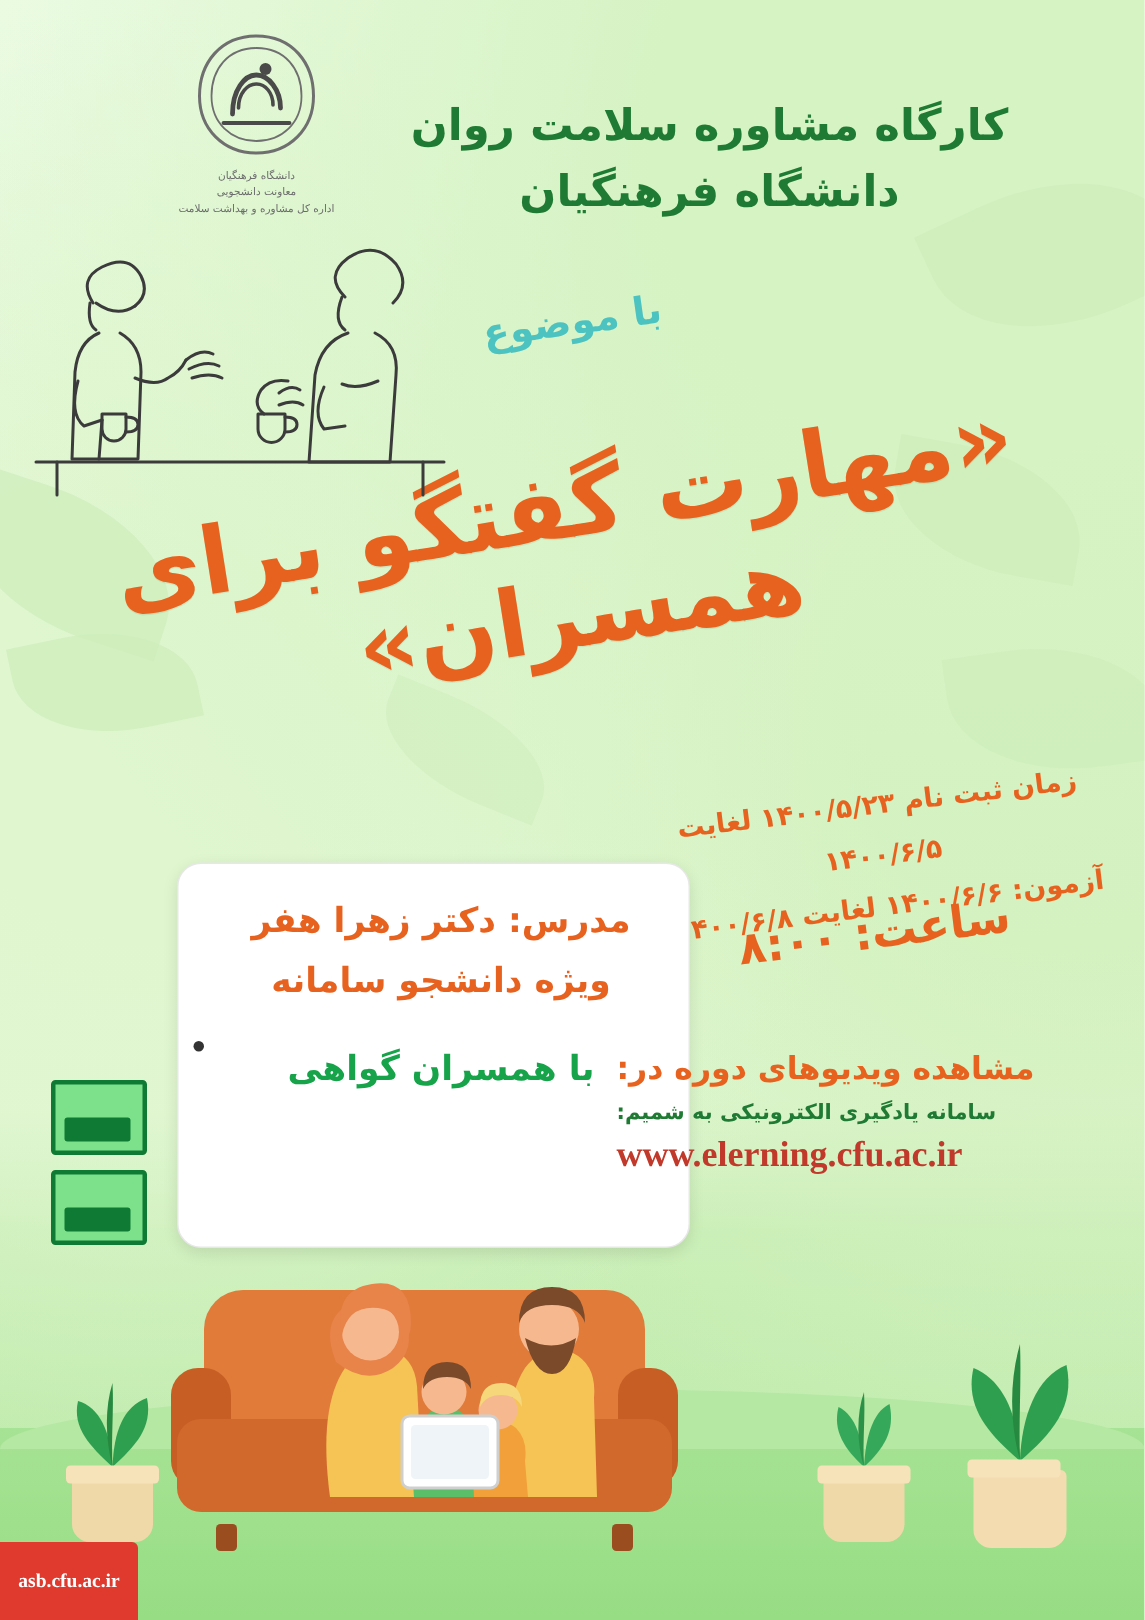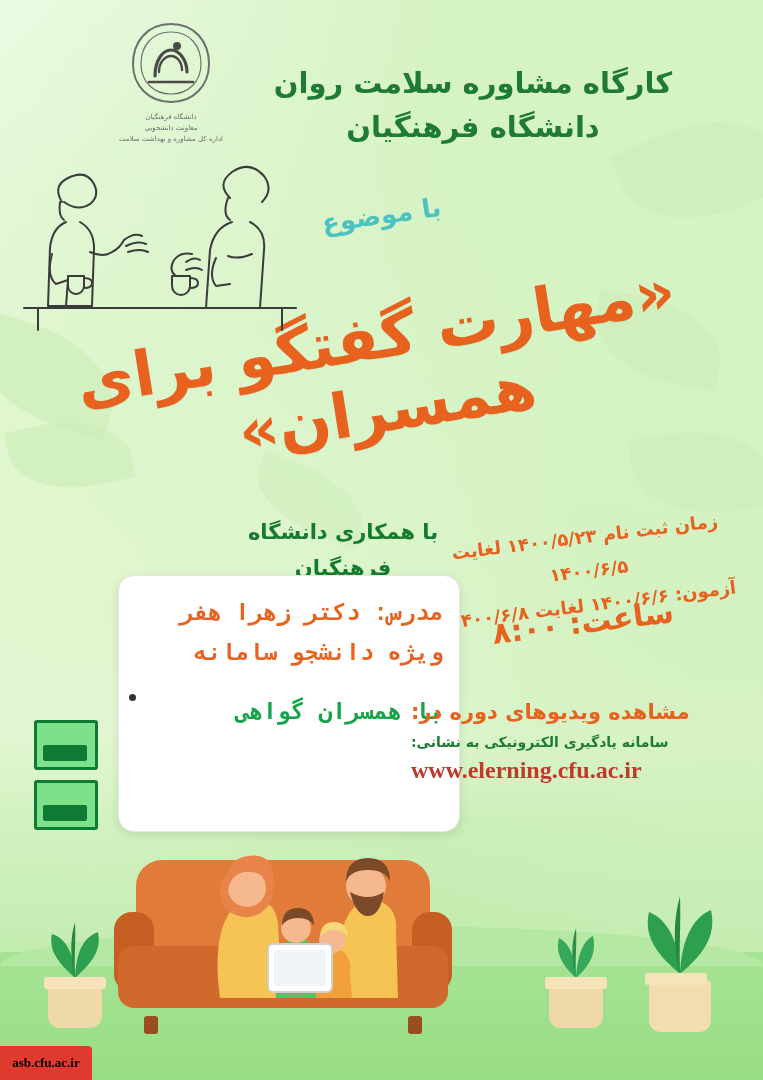--- a/index.html
+++ b/index.html
@@ -100,21 +100,21 @@
     background:#ffffff;border-radius:16px;
     box-shadow:0 3px 10px rgba(0,0,0,.10);
     border:1px solid #e7e7e7;
   }
   .tablet .cam{
     position:absolute;left:10px;top:118px;width:7px;height:7px;border-radius:50%;
     background:#333;
   }
   .tablet-body{
     position:absolute;left:26px;right:16px;top:18px;
-    direction:rtl;font-family:Liberation Mono, monospace;
+    text-align:center;direction:rtl;
   }
   .tablet-body .row{
     color:#e8621f;font-weight:bold;font-size:23px;line-height:1.75;
   }
   .tablet-body .row.green{color:#16a34a;}
   .tablet-body .gap{height:18px;}
 
   
   .film{position:absolute;left:36px;top:720px;width:62px;}
   .film .cell{
@@ -181,22 +181,22 @@
     content:"";position:absolute;left:-4px;top:-7px;width:62px;height:12px;
     background:#f7e3b9;border-radius:3px;
   }
   .plant.p1{left:30px;}
   .plant.p2{right:150px;}
   .plant.p3{right:30px;bottom:48px;}
   .plant.p3 .pot{width:62px;height:52px;background:#f3ddb0;}
 
   
   .watermark{
-    position:absolute;left:0;bottom:0;width:92px;height:34px;
-    background:#e03a2f;color:#000000;
+    position:absolute;left:0;bottom:0;width:92px;height:52px;
+    background:#e03a2f;color:#ffffff;
     display:flex;align-items:center;justify-content:center;
     font-size:13px;font-weight:bold;
     font-family:"Liberation Serif", serif;
     border-top-right-radius:4px;
     direction:ltr;
   }
 </style>
 </head>
 <body>
 
@@ -261,24 +261,20 @@
 
         <path d="M156 126 h18 v10 a9 9 0 0 1 -18 0 z"></path>
         <path d="M174 128 q8 0 8 5 q0 5 -8 5"></path>
 
         <path d="M8 158 H280"></path>
         <path d="M22 158 v22 M266 158 v22"></path>
       </g>
     </svg>
   </div>
 
-  <div class="collab">
-    <div>با همکاری دانشگاه فرهنگیان</div>
-    <div>خراسان رضوی</div>
-  </div>
 
   <div class="dates">
     <div class="d">زمان ثبت نام ۱۴۰۰/۵/۲۳ لغایت ۱۴۰۰/۶/۵</div>
     <div class="d">آزمون: ۱۴۰۰/۶/۶ لغایت ۱۴۰۰/۶/۸</div>
   </div>
   <div class="time">ساعت: ۸:۰۰</div>
 
   <div class="tablet">
     <div class="cam"></div>
     <div class="tablet-body">
@@ -289,21 +285,21 @@
     </div>
   </div>
 
   <div class="film">
     <div class="cell"></div>
     <div class="cell"></div>
   </div>
 
   <div class="links">
     <div class="hl">مشاهده ویدیوهای دوره در:</div>
-    <div class="lbl">سامانه یادگیری الکترونیکی به نشانی:</div>
+    <div class="lbl">سامانه یادگیری الکترونیکی به شمیم:</div>
     <div class="url">www.elerning.cfu.ac.ir</div>
   </div>
 
   <div class="ground"></div>
 
   <div class="plant p1">
     <svg width="90" height="72" viewBox="0 0 90 72">
       <g fill="#2e9e4f">
         <path d="M45 70 C30 56 18 44 22 26 C36 30 44 46 45 70 Z"></path>
         <path d="M45 70 C60 56 72 44 68 24 C52 30 46 46 45 70 Z"></path>

